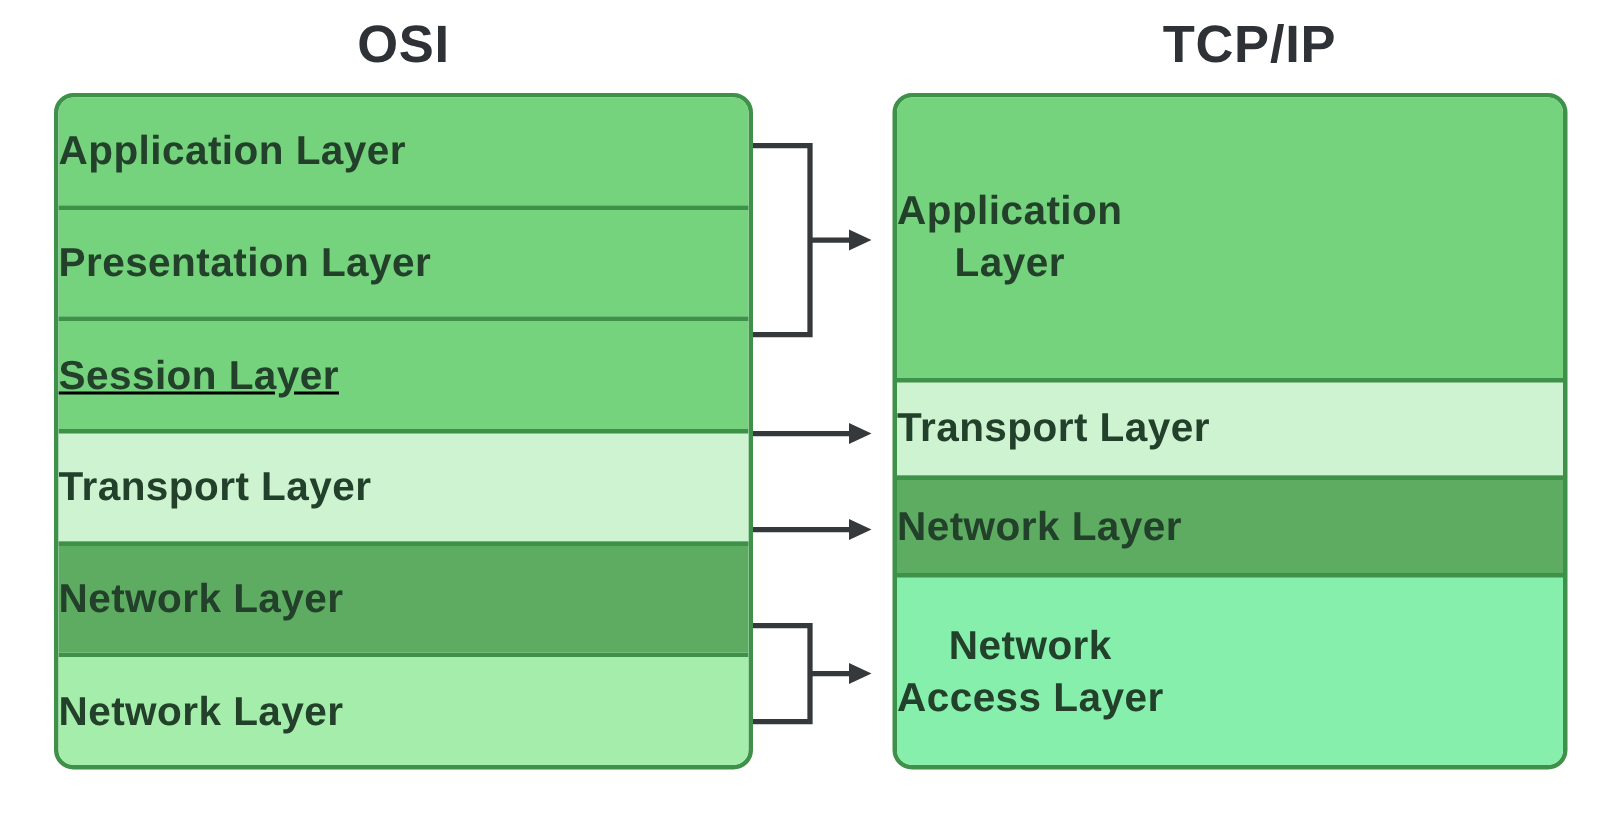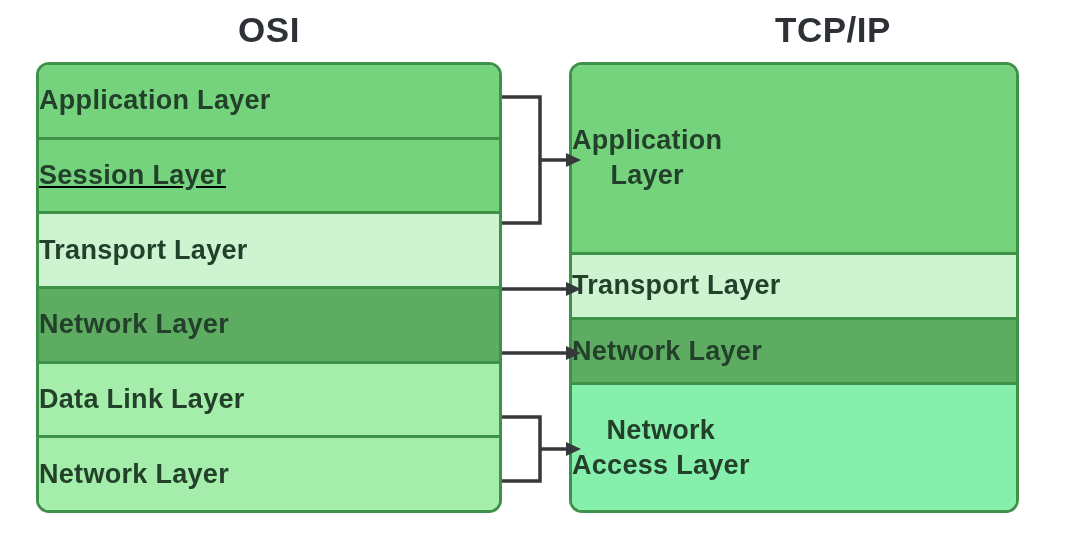--- a/index.html
+++ b/index.html
@@ -29,21 +29,21 @@
 
   .stack {
     position: absolute; top: 62px; height: 451px;
     display: flex; flex-direction: column;
     border: 3px solid var(--border);
     border-radius: 13px;
     overflow: hidden;
     background: var(--background);
   }
   .osi-stack   { left: 36px;  width: 466px; }
-  .tcpip-stack { left: 569px; width: 450px; }
+  .tcpip-stack { left: 595px; width: 450px; }
 
   .row {
     flex-grow: 1; flex-basis: 0;
     display: flex; align-items: center; 
   }
   .row + .row { border-top: 3px solid var(--border); }
 
   .row-label {
     font-size: 27px; font-weight: 700; letter-spacing: 0.3px;
     color: var(--text);
@@ -68,31 +68,31 @@
 
 <div class="canvas">
 
   <div class="title osi-title">OSI</div>
   <div class="title tcpip-title">TCP/IP</div>
 
   <div class="stack osi-stack">
     <div class="row" style="background-color: rgb(116, 211, 124);">
       <span class="row-label">Application Layer</span>
     </div>
+    <div class="row" style="background-color: rgb(116, 211, 124);">
+      <span class="row-label">Presentation Layer</span>
+    </div>
     <div class="row" style="background-color: rgb(116, 211, 124); text-decoration: underline;">
       <span class="row-label">Session Layer</span>
     </div>
     <div class="row" style="background-color: rgb(205, 243, 209);">
       <span class="row-label">Transport Layer</span>
     </div>
     <div class="row" style="background-color: rgb(93, 172, 97);">
       <span class="row-label">Network Layer</span>
-    </div>
-    <div class="row" style="background-color: rgb(165, 237, 170);">
-      <span class="row-label">Data Link Layer</span>
     </div>
     <div class="row" style="background-color: rgb(165, 237, 170);">
       <span class="row-label">Network Layer</span>
     </div>
   </div>
 
   <div class="stack tcpip-stack">
     <div class="row" style="background-color: rgb(116, 211, 124); flex-grow: 3;">
       <span class="row-label">Application
 Layer</span>

